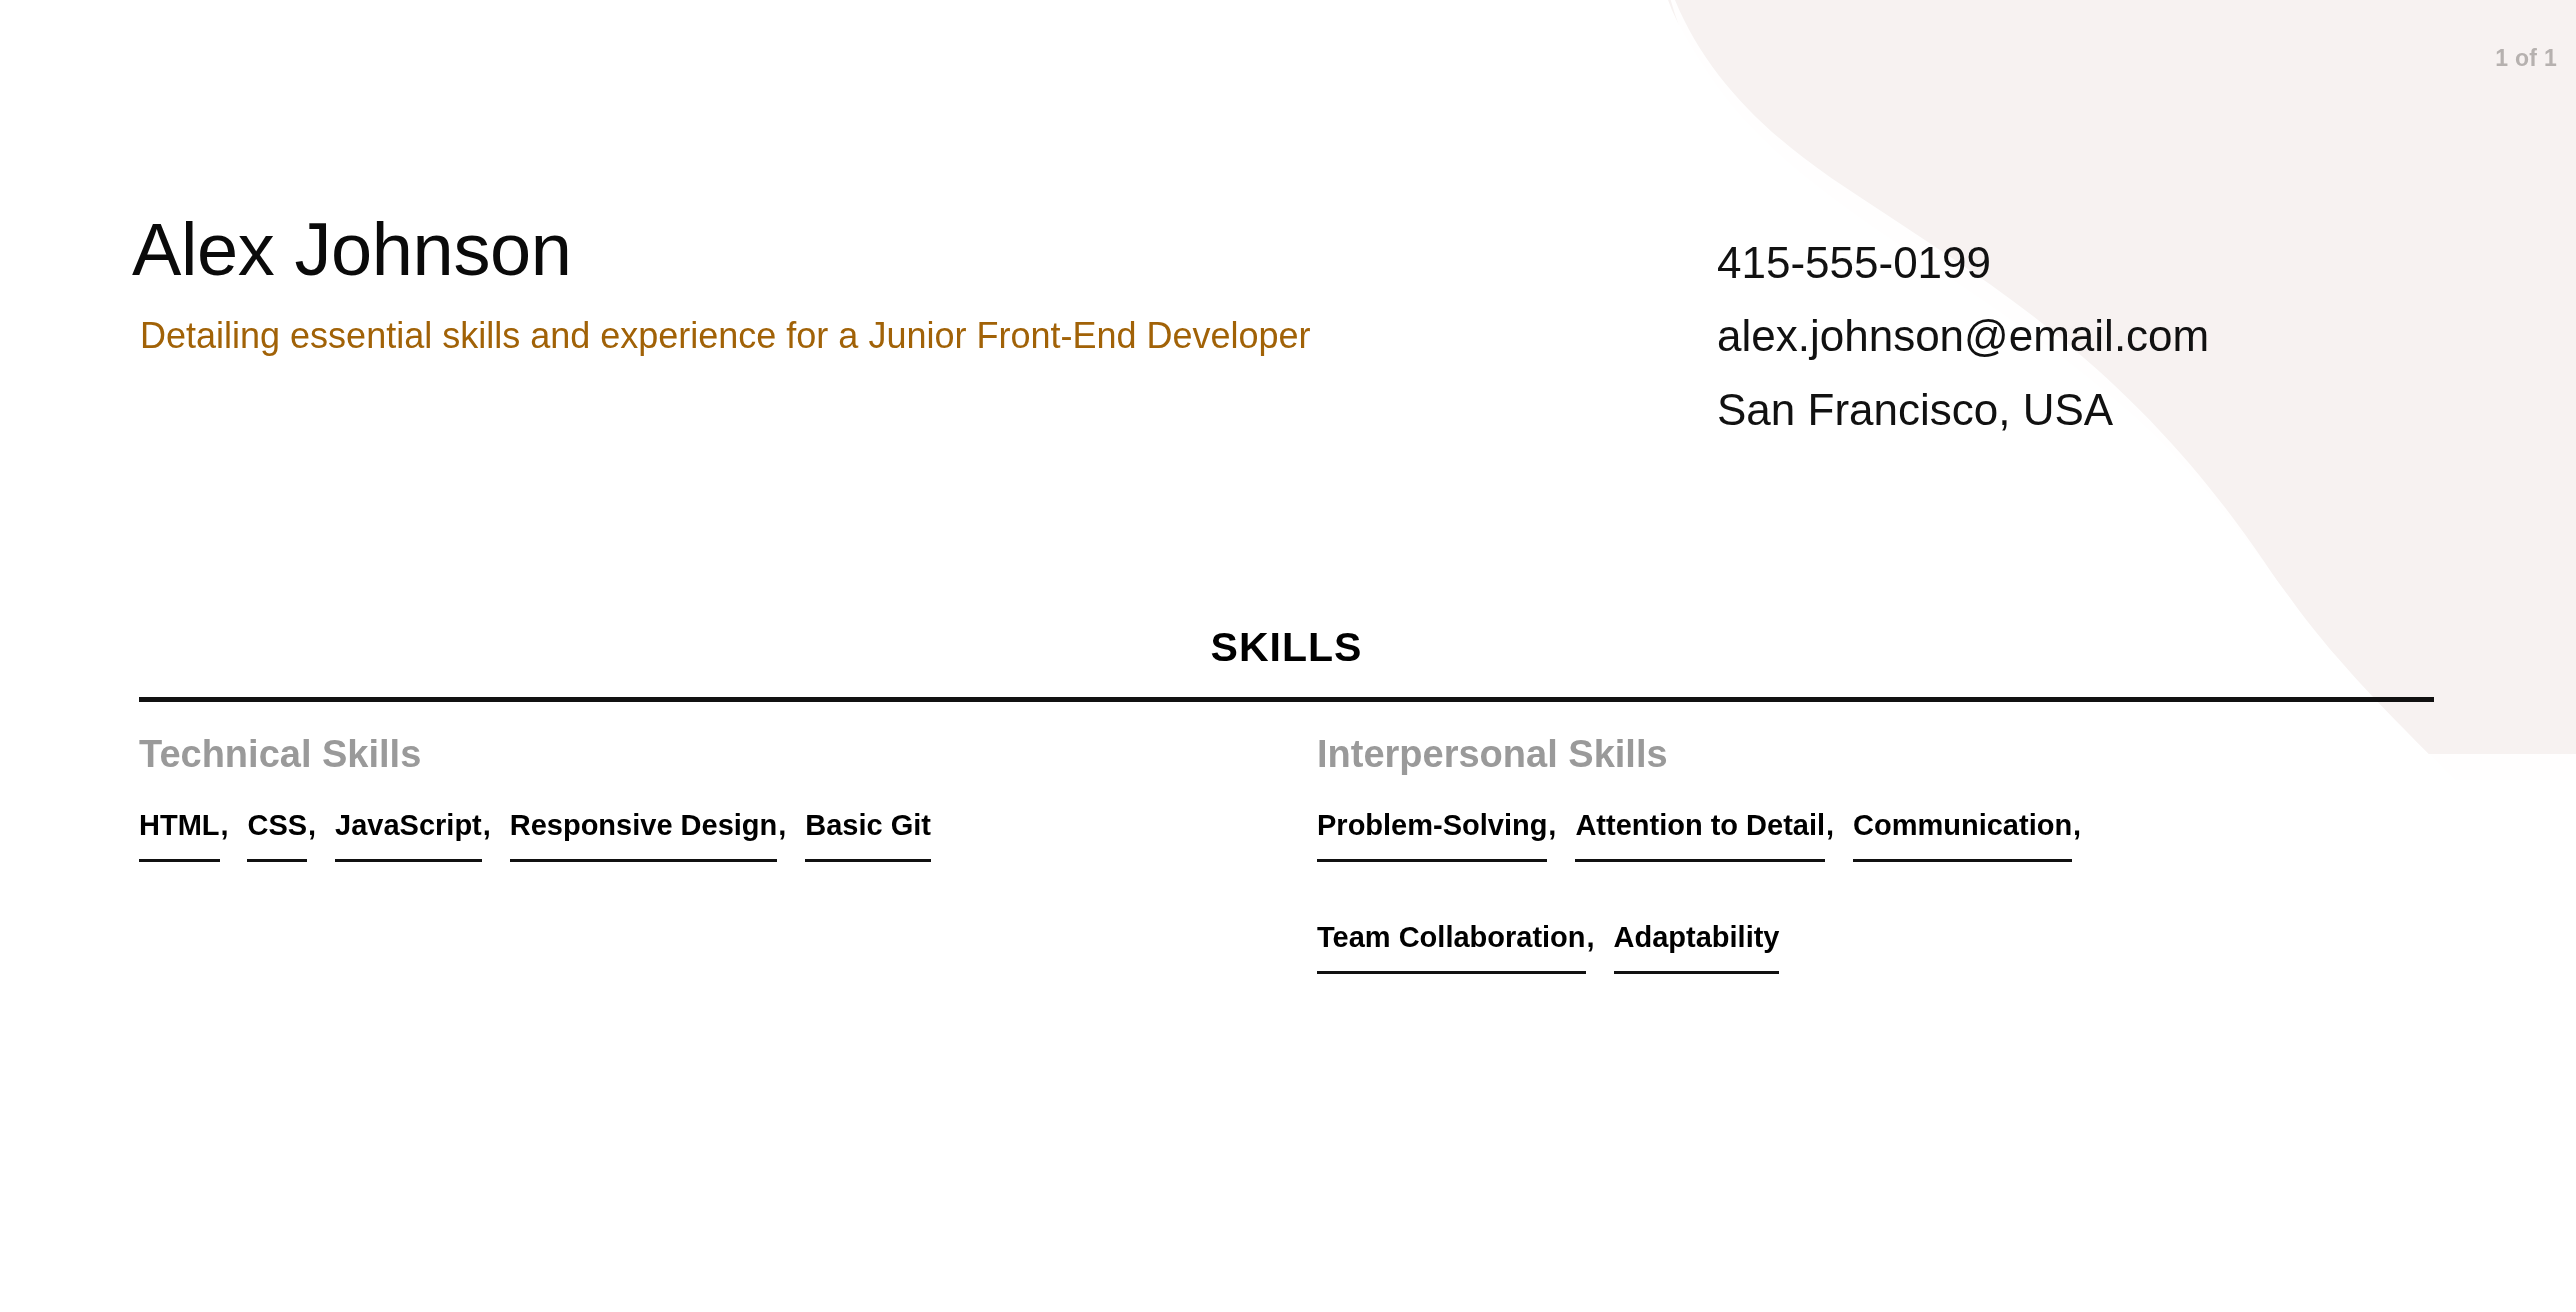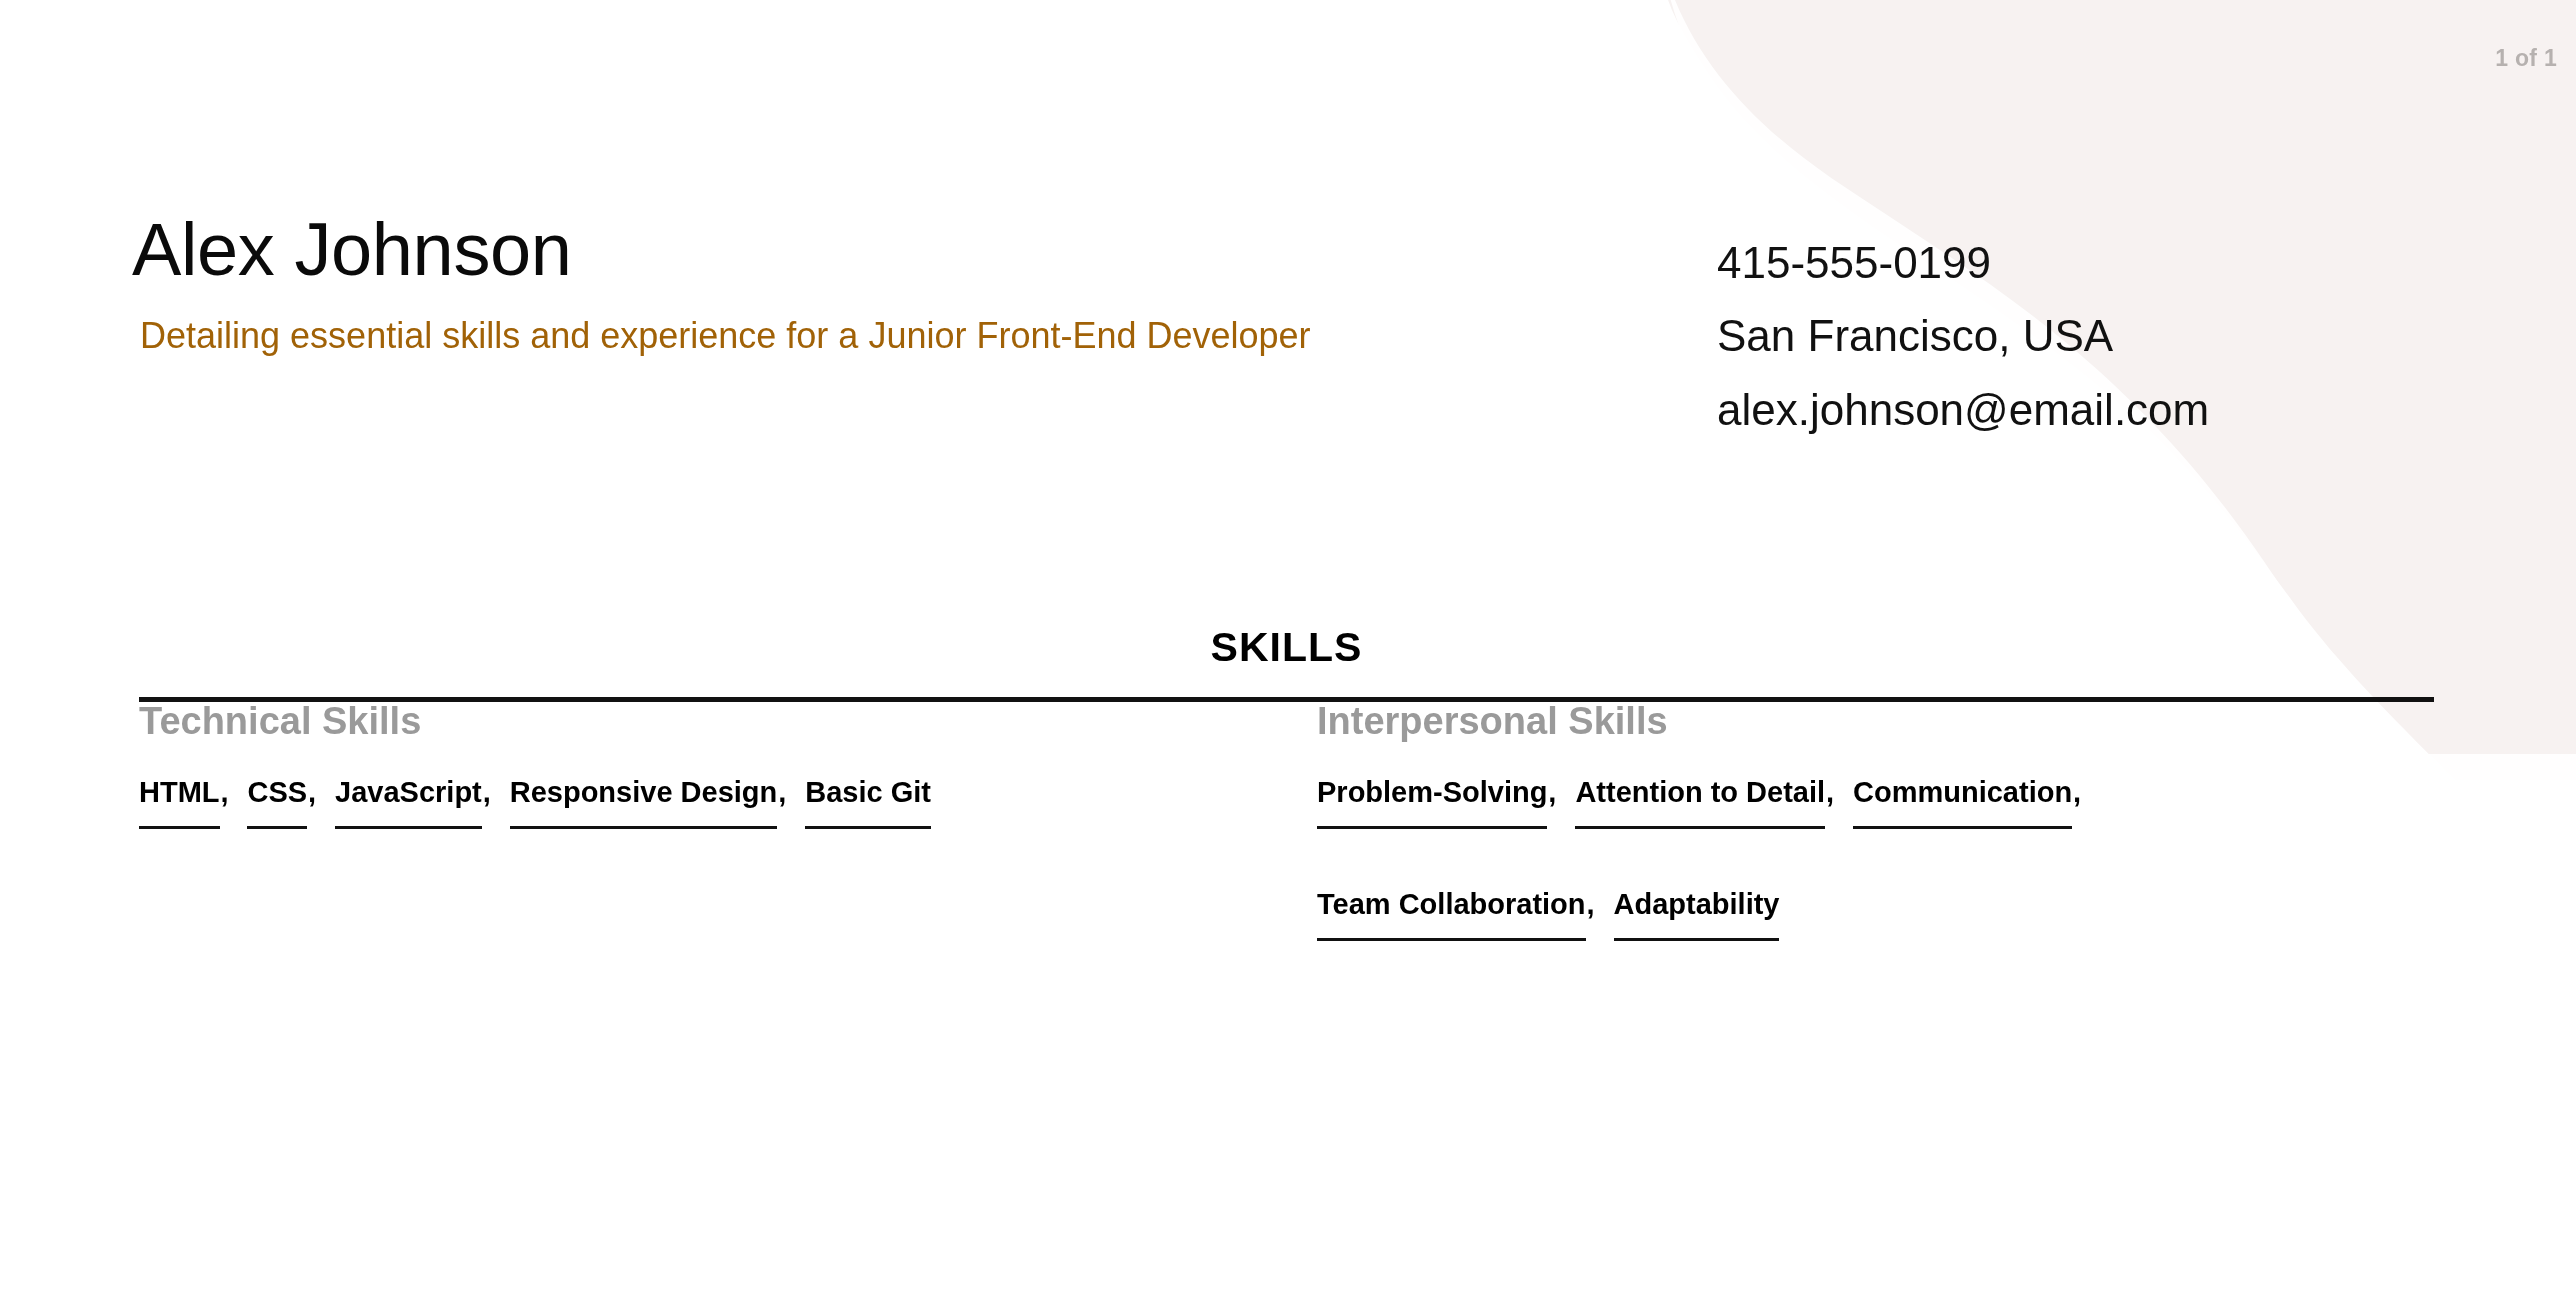--- a/index.html
+++ b/index.html
@@ -123,20 +123,21 @@
   #section-rule {
     margin-top: 29px;
     width: 100%;
     height: 5.2px;
     background: #111111;
   }
 
   
   #skills-columns {
     display: flex;
+    margin-top: 33px;
   }
   .skill-group { flex: 0 0 auto; }
   #group-technical     { width: 1178px; }
   #group-interpersonal { width: 1074px; }
 
   .group-label {
     font-size: 38px;
     font-weight: 700;
     color: #9a9a9a;
     line-height: 1.0;
@@ -200,22 +201,22 @@
 
     <div id="header">
 
       <div id="identity">
         <h1 id="full-name">Alex Johnson</h1>
         <p id="headline">Detailing essential skills and experience for a Junior Front-End Developer</p>
       </div>
 
       <div id="contact">
         <div class="contact-line">415-555-0199</div>
+        <div class="contact-line">alex.johnson@email.com</div>
         <div class="contact-line">San Francisco, USA</div>
-        <div class="contact-line">alex.johnson@email.com</div>
       </div>
 
     </div>
 
     <div id="skills-section">
 
       <h2 id="section-title">SKILLS</h2>
 
       <div id="section-rule"></div>
 

